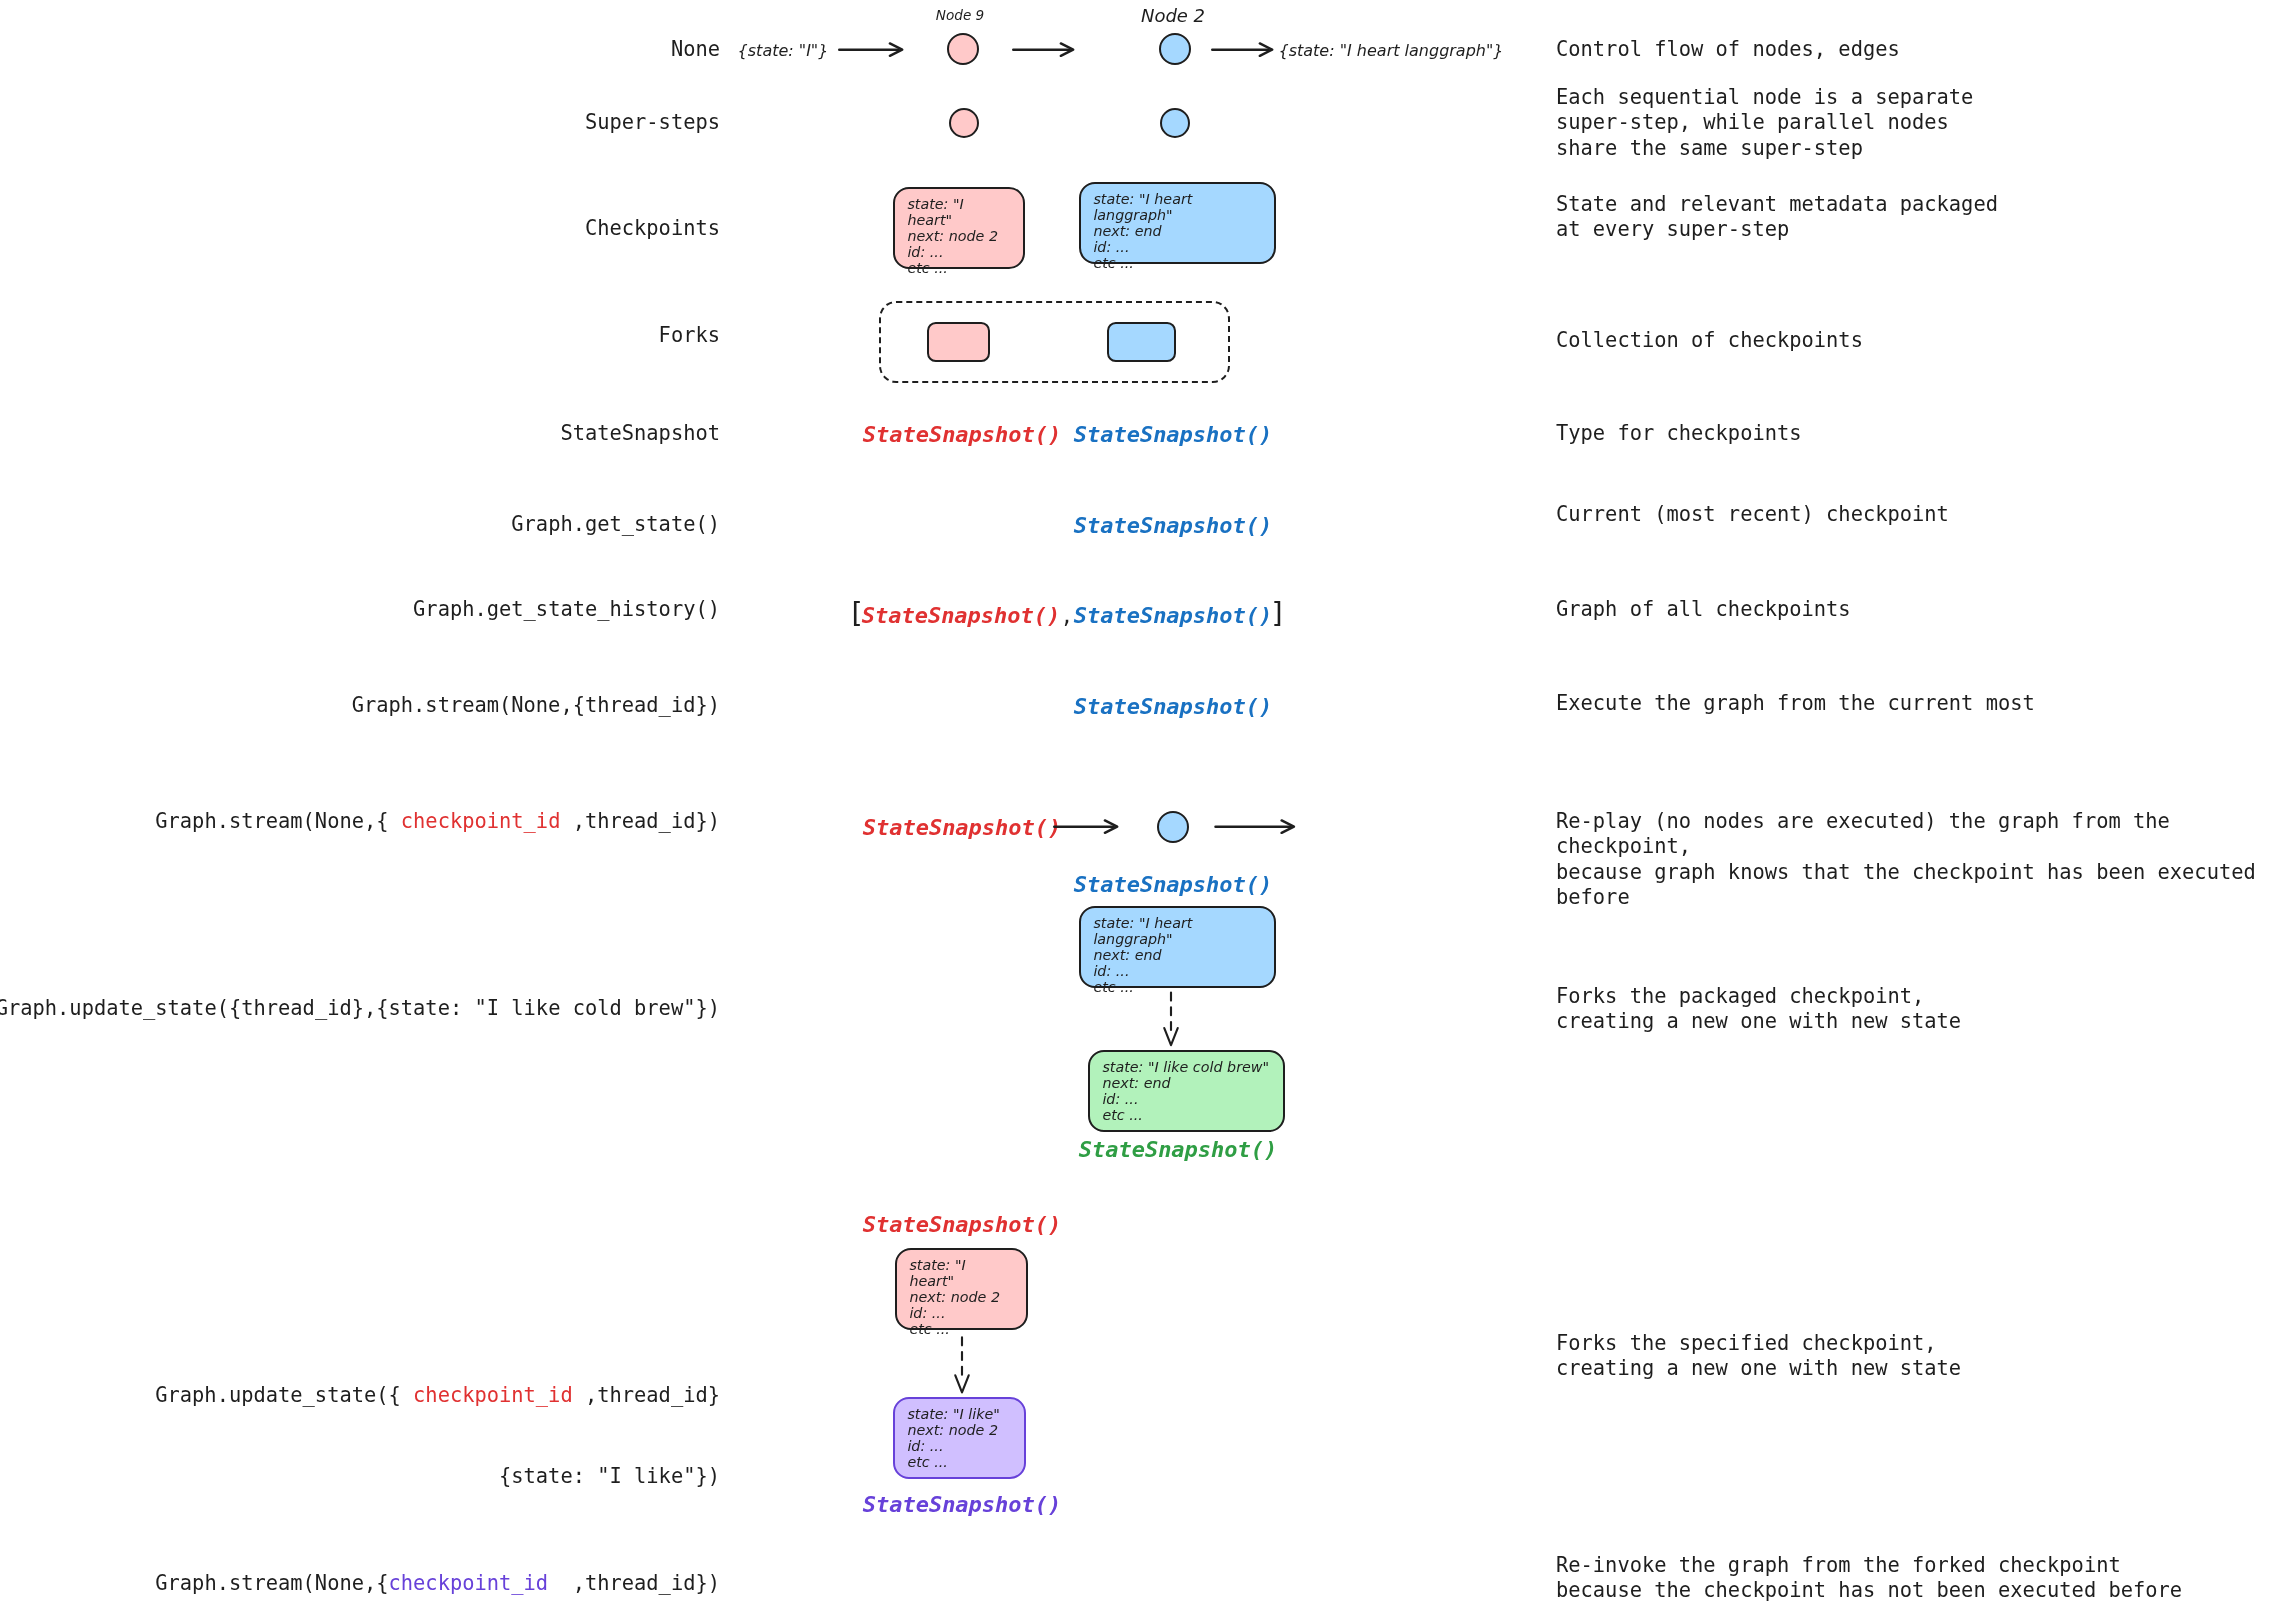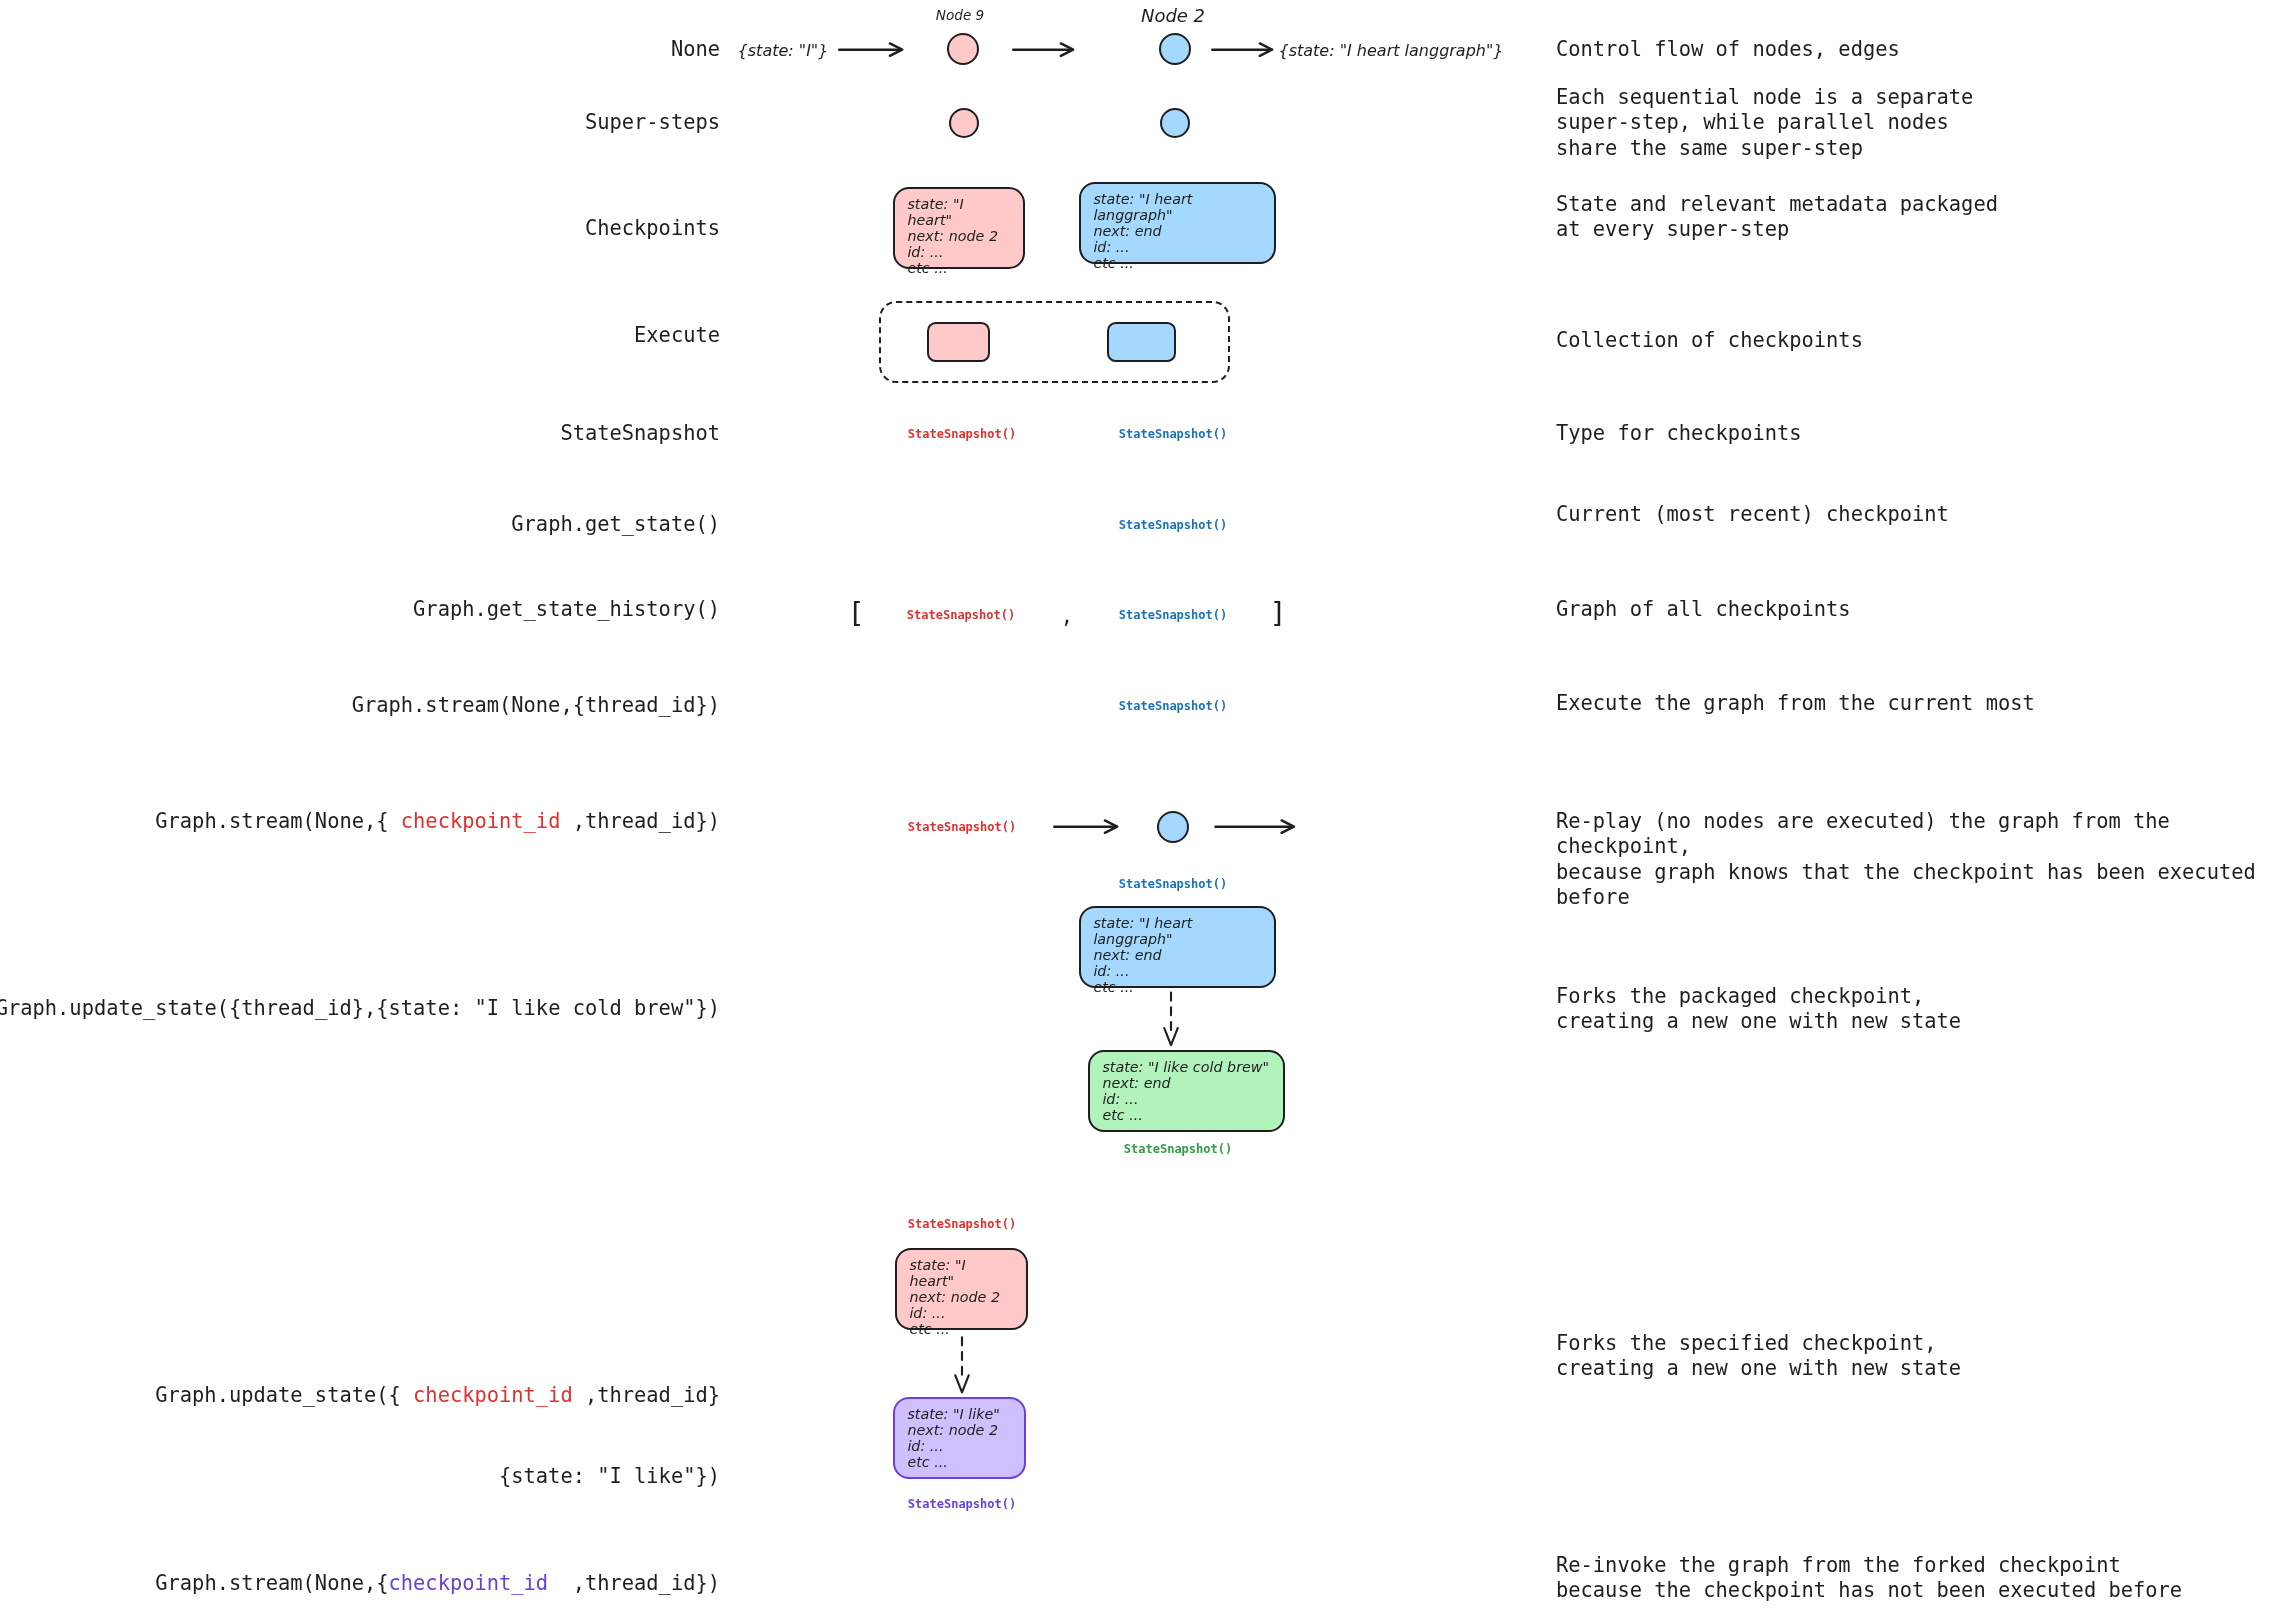--- a/index.html
+++ b/index.html
@@ -16,21 +16,21 @@
   }
   html,body{margin:0;padding:0;background:var(--bg);}
   #canvas{position:relative;width:2295px;height:1610px;background:var(--bg);overflow:hidden;
           font-family:"DejaVu Sans Mono","Liberation Mono",monospace;color:var(--ink);}
   .abs{position:absolute;}
   .ctr{transform:translate(-50%,-50%);}
   .mono{font-family:"DejaVu Sans Mono","Liberation Mono",monospace;font-size:20.4px;line-height:25.4px;color:var(--ink);}
   .lbl{position:absolute;right:1575px;text-align:right;white-space:pre;}
   .desc{position:absolute;left:1508px;white-space:pre-line;margin-left:48px;}
   .hand{font-family:"DejaVu Sans","Liberation Sans",sans-serif;font-style:italic;color:var(--ink);}
-  .ss{font-family:"DejaVu Sans Mono","Liberation Mono",monospace;font-weight:bold;font-size:12px;white-space:pre;}
+  .ss{font-family:"DejaVu Sans Mono","Liberation Mono",monospace;font-weight:bold;font-size:22px;white-space:pre;font-style:italic;}
   .ss.red{color:var(--red-text);}
   .ss.blue{color:var(--blue-text);}
   .ss.green{color:var(--green-text);}
   .ss.purple{color:var(--purple-text);}
   .seg-red{color:var(--red-text);}
   .seg-purple{color:var(--purple-text);}
   .node-circle{position:absolute;border:2.5px solid var(--ink);border-radius:50%;box-sizing:border-box;}
   .node-circle.pink{background:var(--pink);}
   .node-circle.blue{background:var(--blue);}
   .sbox{position:absolute;border:2.5px solid var(--ink);border-radius:16px;box-sizing:border-box;
@@ -48,21 +48,21 @@
   svg{display:block;overflow:visible;}
 </style>
 </head>
 <body>
 
 <div id="canvas">
 
   <div class="lbl mono" style="top:37px">None</div>
   <div class="lbl mono" style="top:110px">Super-steps</div>
   <div class="lbl mono" style="top:216px">Checkpoints</div>
-  <div class="lbl mono" style="top:323px">Execute</div>
+  <div class="lbl mono" style="top:323px">Forks</div>
   <div class="lbl mono" style="top:421px">StateSnapshot</div>
   <div class="lbl mono" style="top:512px">Graph.get_state()</div>
   <div class="lbl mono" style="top:597px">Graph.get_state_history()</div>
   <div class="lbl mono" style="top:693px">Graph.stream(None,{thread_id})</div>
 
   <div class="lbl mono" style="top:809px"><span>Graph.stream(None,{ </span><span class="seg-red">checkpoint_id</span><span> ,thread_id})</span></div>
 
   <div class="lbl mono" style="top:996px">Graph.update_state({thread_id},{state: "I like cold brew"})</div>
 
   <div class="lbl mono" style="top:1328px;line-height:27px">

